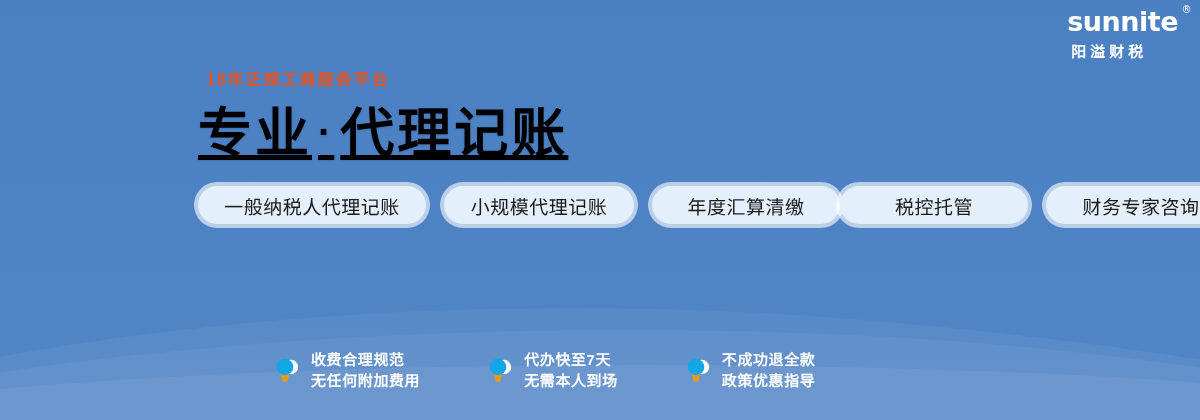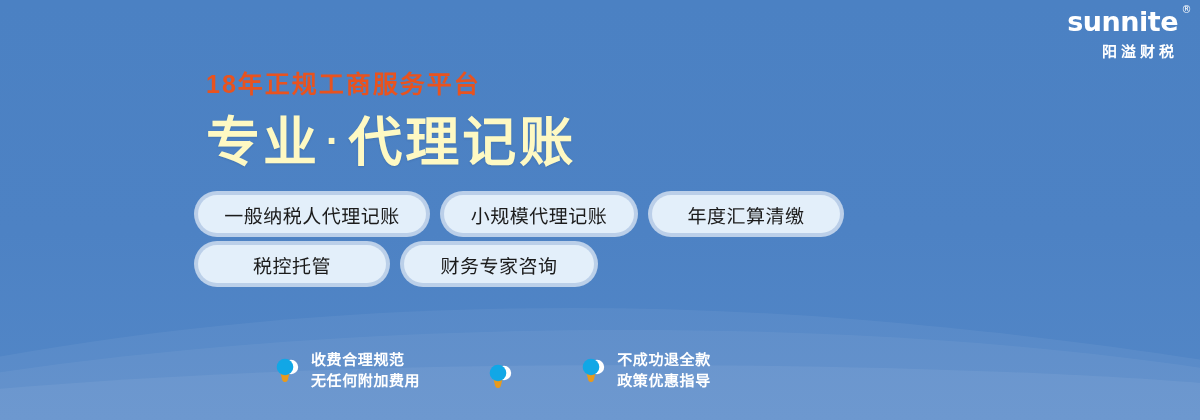--- a/index.html
+++ b/index.html
@@ -31,21 +31,21 @@
 
   .wave-1{bottom:0;height:140px;}
   .wave-2{bottom:0;height:110px;}
   .wave-3{bottom:0;height:62px;}
 
   
   .logo{
     position:absolute;
     top:8px;
     right:22px;
-    text-align:right;
+    text-align:left;
     color:#ffffff;
     user-select:none;
   }
   .logo-word{
     font-size:27px;
     font-weight:700;
     letter-spacing:-0.5px;
     line-height:1;
     position:relative;
     display:inline-block;
@@ -70,46 +70,46 @@
 
   
   .copy{
     position:absolute;
     left:198px;
     top:72px;
     width:760px;
   }
   .eyebrow{
     color:#e8531f;
-    font-size:25px;
+    font-size:16px;
     font-weight:700;
     letter-spacing:2px;
     line-height:1;
     margin:0 0 18px 8px;
   }
   .headline{
-    color:#fef9c3;
+    color:#000000;
     font-size:54px;
     font-weight:700;
     letter-spacing:3px;
     line-height:1;
-    margin:0 0 26px 8px;
+    margin:0 0 26px 0;
     text-shadow:0 1px 2px rgba(25,60,105,.18);
+    text-decoration:underline;
   }
   .headline .dot-sep{
     font-size:40px;
     vertical-align:6px;
     padding:0 6px;
   }
 
   
   .pill-grid{
     display:flex;
-    flex-direction:column;
-    gap:12px;
+    flex-direction:row;
   }
   .pill-row{
     display:flex;
     gap:18px;
   }
   .pill{
     background:#e3effa;
     border-radius:22px;
     height:38px;
     display:flex;
@@ -231,20 +231,24 @@
     </div>
 
     <div class="feature">
       <span class="feature-icon">
         <svg width="28" height="32" viewBox="0 0 28 32" aria-hidden="true">
           <path d="M8 17 h10 l-2.2 9 a2.6 2.6 0 0 1 -2.6 2 h-0.4 a2.6 2.6 0 0 1 -2.6 -2 Z" fill="#e89a1c"></path>
           <circle cx="19" cy="13" r="7.2" fill="#ffffff"></circle>
           <circle cx="13" cy="13" r="8.3" fill="#11a7e6"></circle>
         </svg>
       </span>
+      <span class="feature-text">
+        <span>代办快至7天</span>
+        <span>无需本人到场</span>
+      </span>
     </div>
 
     <div class="feature">
       <span class="feature-icon">
         <svg width="28" height="32" viewBox="0 0 28 32" aria-hidden="true">
           <path d="M8 17 h10 l-2.2 9 a2.6 2.6 0 0 1 -2.6 2 h-0.4 a2.6 2.6 0 0 1 -2.6 -2 Z" fill="#e89a1c"></path>
           <circle cx="19" cy="13" r="7.2" fill="#ffffff"></circle>
           <circle cx="13" cy="13" r="8.3" fill="#11a7e6"></circle>
         </svg>
       </span>

